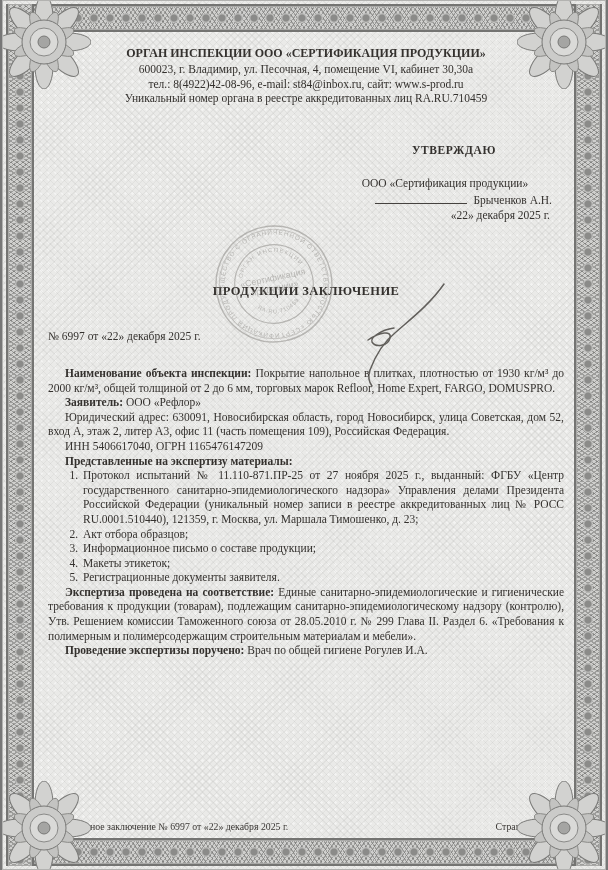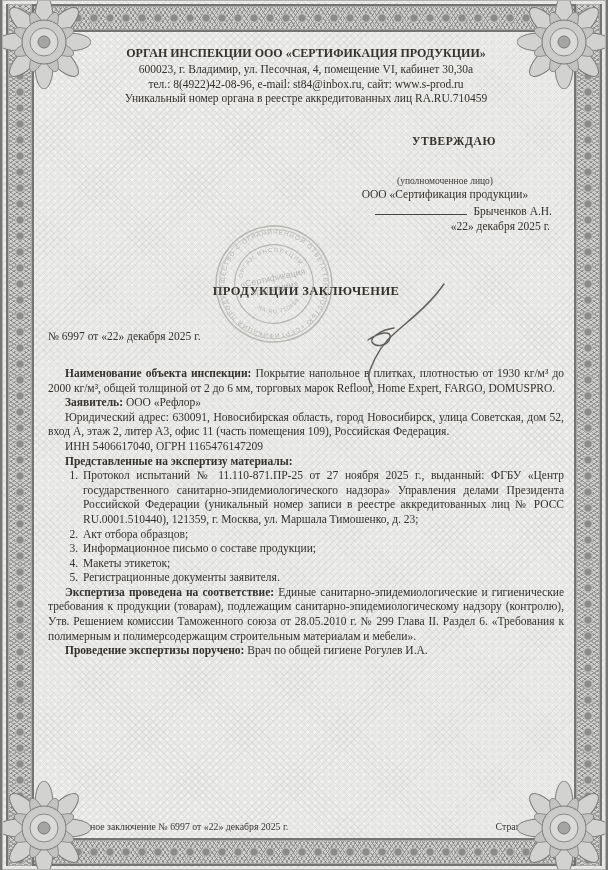--- a/index.html
+++ b/index.html
@@ -40,21 +40,21 @@
   .corner.br{bottom:-6px;right:-6px;transform:rotate(180deg);}
   .corner.bl{bottom:-6px;left:-6px;transform:rotate(270deg);}
   
   .content{
     position:absolute;left:45px;right:41px;top:38px;bottom:30px;
     font-size:11.5px;line-height:14.6px;z-index:2;
   }
   .hdr{text-align:center;margin-top:6px;}
   .hdr .h1{font-weight:bold;font-size:12px;line-height:16px;margin-bottom:1px;}
   .approval-area{position:relative;height:178px;}
-  .approve-word{position:absolute;top:28px;right:30px;width:160px;text-align:center;font-weight:bold;letter-spacing:.6px;}
+  .approve-word{position:absolute;top:37px;right:30px;width:160px;text-align:center;font-weight:bold;letter-spacing:.6px;}
   .approve-block{position:absolute;top:70px;right:12px;width:214px;}
   .approve-block .c{text-align:center;}
   .approve-block .note{text-align:center;font-size:9.5px;line-height:11px;color:#3c3936;}
   .sigrow{text-align:right;margin-top:2px;}
   .sig-line{display:inline-block;width:92px;border-bottom:1px solid #45423f;height:11px;margin-right:6px;}
   .date-line{text-align:right;padding-right:2px;}
   .stamp-wrap{position:absolute;left:164px;top:116px;width:124px;height:124px;opacity:.55;transform:rotate(-12deg);}
   .sig-svg{position:absolute;left:298px;top:172px;width:120px;height:118px;opacity:.85;}
   .doc-title{text-align:center;font-weight:bold;font-size:12.5px;letter-spacing:.4px;margin-top:0;}
   .doc-num{margin-top:31px;}
@@ -126,21 +126,20 @@
       <div class="h1">ОРГАН ИНСПЕКЦИИ ООО «СЕРТИФИКАЦИЯ ПРОДУКЦИИ»</div>
       <div>600023, г. Владимир, ул. Песочная, 4, помещение VI, кабинет 30,30а</div>
       <div>тел.: 8(4922)42-08-96, e-mail: st84@inbox.ru, сайт: www.s-prod.ru</div>
       <div>Уникальный номер органа в реестре аккредитованных лиц RA.RU.710459</div>
     </div>
 
     <div class="approval-area">
       <div class="approve-word">УТВЕРЖДАЮ</div>
 
       <div class="approve-block">
-        <div class="note">(уполномоченное лицо)</div>
         <div class="c">ООО «Сертификация продукции»</div>
         <div class="sigrow">
           <span class="sig-line"></span><span>Брыченков А.Н.</span>
         </div>
         <div class="date-line">«22» декабря 2025 г.</div>
       </div>
 
       <div class="stamp-wrap">
         <svg viewBox="0 0 120 120" width="124" height="124">
           <defs>

